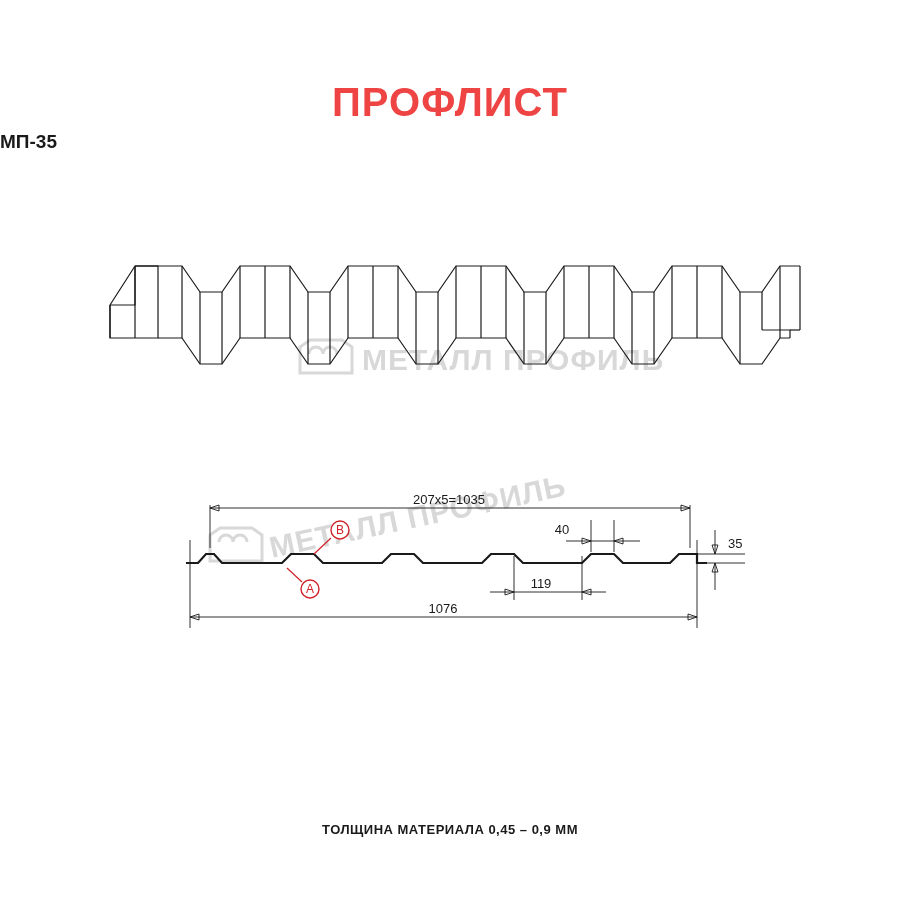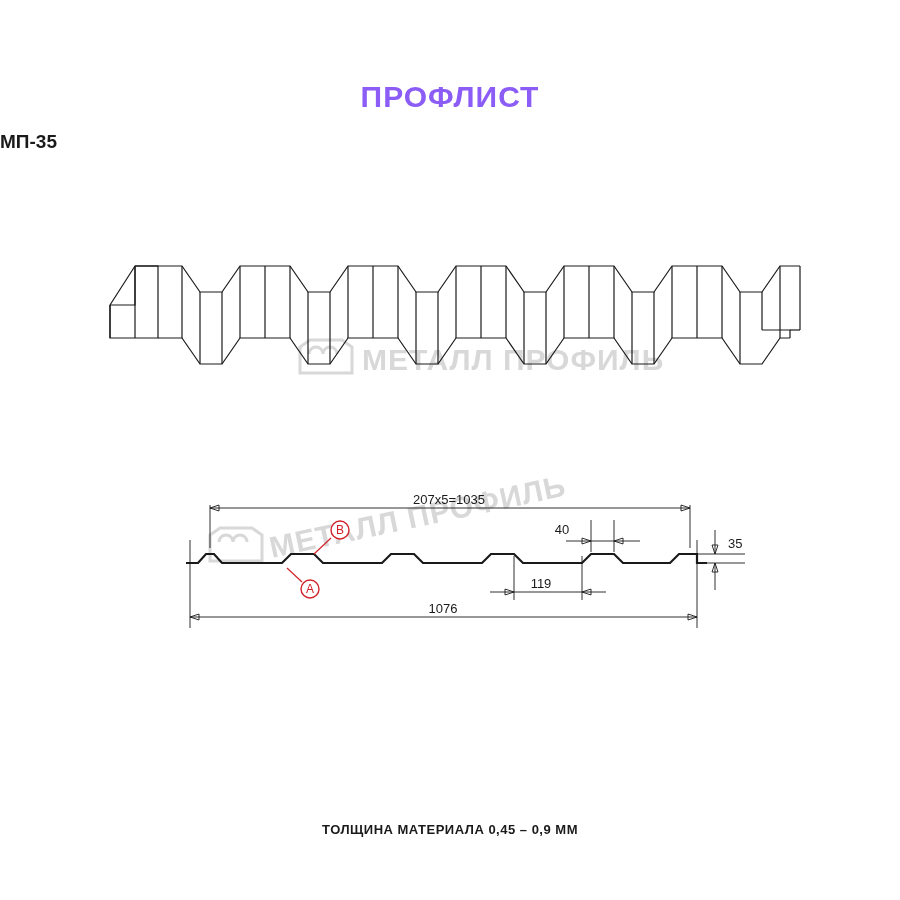--- a/index.html
+++ b/index.html
@@ -19,24 +19,24 @@
     position: relative;
     width: 900px;
     height: 900px;
   }
   .title {
     position: absolute;
     top: 80px;
     left: 0;
     width: 900px;
     text-align: center;
-    font-size: 30px;
+    font-size: 40px;
     font-weight: bold;
     letter-spacing: 1px;
-    color: #8b5cf6;
+    color: #ef4444;
   }
   .subtitle {
     position: absolute;
     top: 131px;
     left: 0;
     width: 900px;
     font-size: 19px;
     font-weight: bold;
     color: #1a1a1a;
   }

